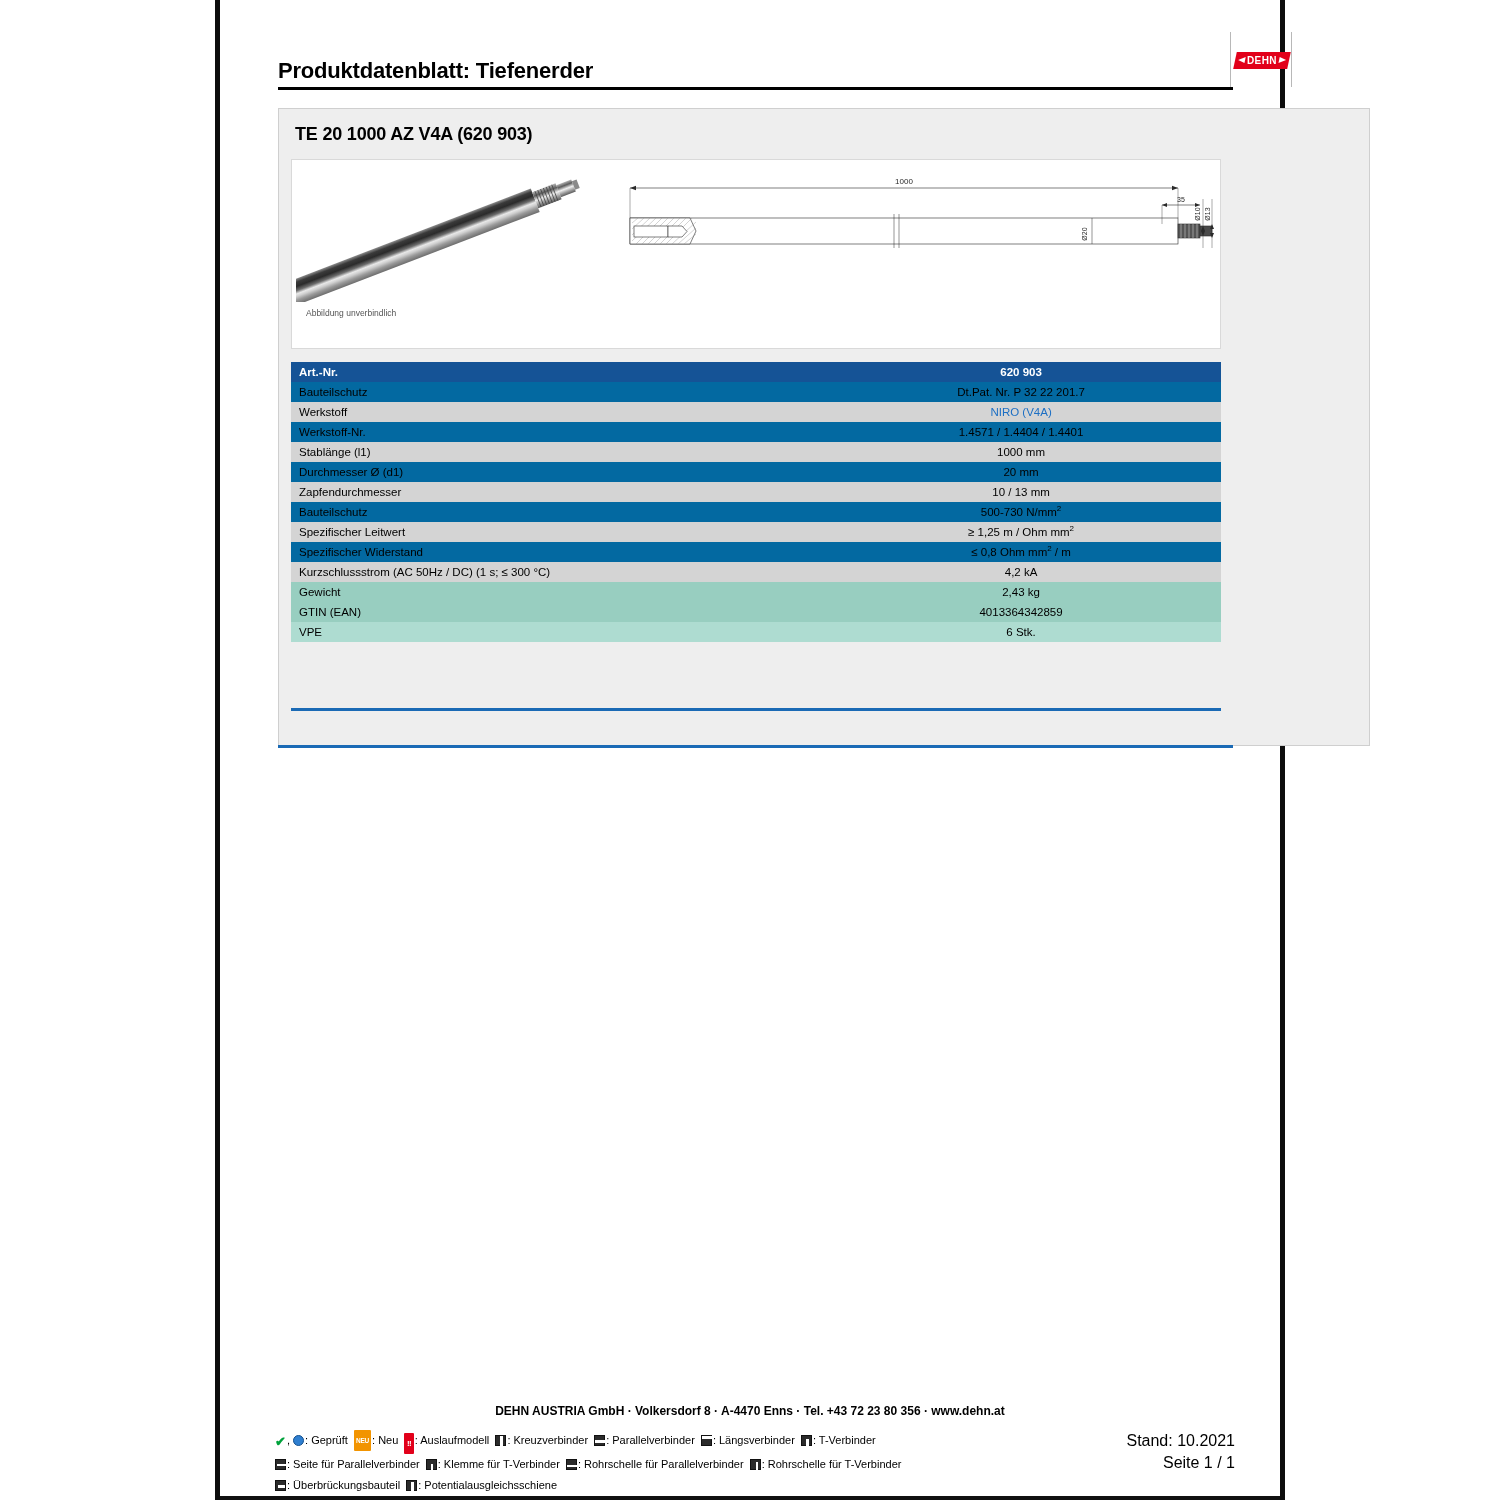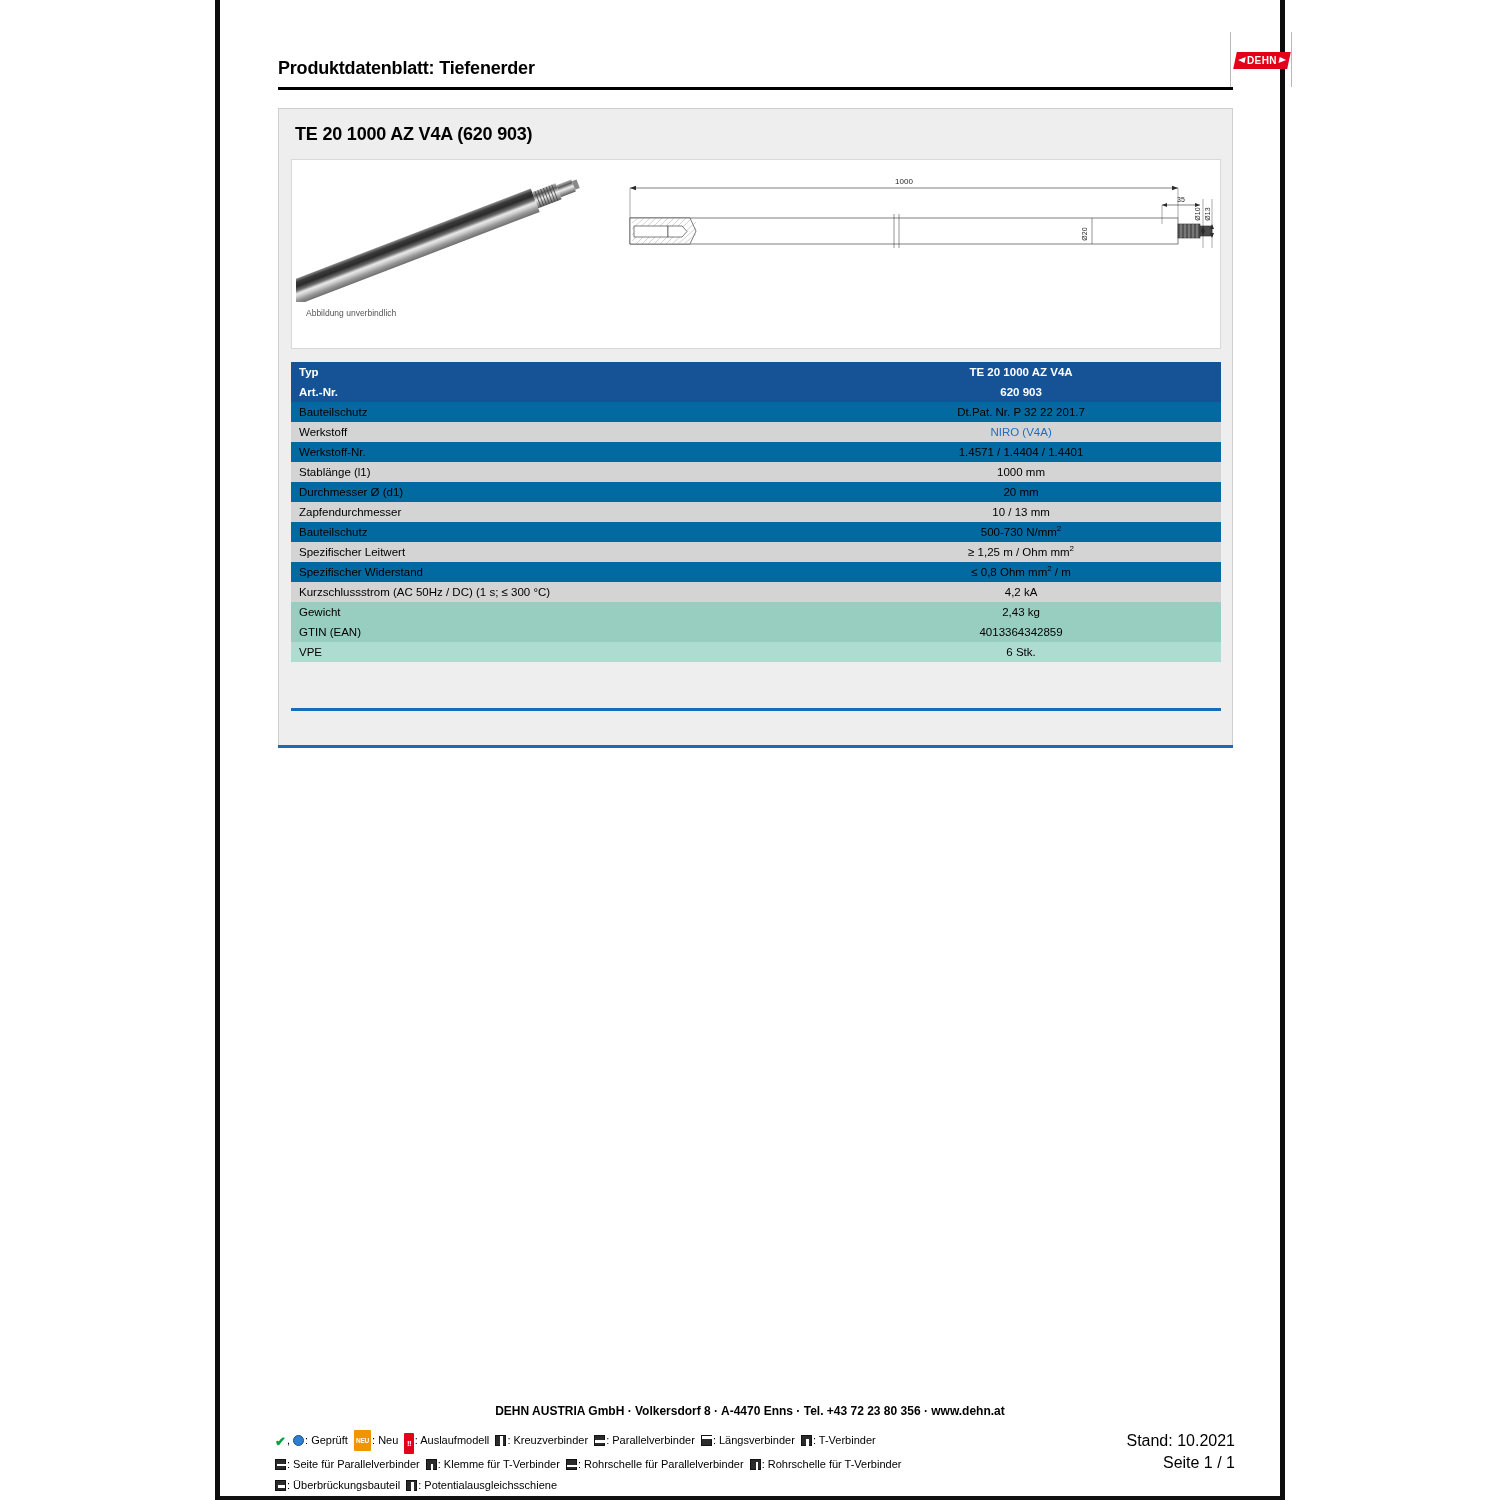--- a/index.html
+++ b/index.html
@@ -38,21 +38,21 @@
     position: absolute;
     left: 58px;
     top: 52px;
     width: 955px;
     height: 40px;
   }
   #doc-title {
     position: absolute;
     left: 0;
     top: 6px;
-    font-size: 18px;
+    font-size: 22px;
     font-weight: bold;
     letter-spacing: -0.2px;
     color: #000000;
     white-space: nowrap;
   }
   #header-rule {
     position: absolute;
     left: 0;
     top: 35px;
     width: 955px;
@@ -99,21 +99,21 @@
     border-bottom: 3.5px solid transparent;
   }
   .logo-bolt.left  { left: 3px;  border-right: 7px solid #ffffff; }
   .logo-bolt.right { right: 3px; border-left: 7px solid #ffffff; }
 
   
   #product-card {
     position: absolute;
     left: 58px;
     top: 108px;
-    width: 955px;
+    width: 1092px;
     height: 638px;
     background: #eeeeee;
     border: 1px solid #cfcfcf;
     box-sizing: border-box;
   }
   #product-name {
     position: absolute;
     left: 16px;
     top: 15px;
     font-size: 18px;
@@ -475,24 +475,20 @@
         </div>
       </div>
 
       <table id="spec-table">
         <colgroup>
             <col style="width:57%">
             <col style="width:43%">
           </colgroup>
         <tbody>
           <tr class="hdr">
-            <td>Typ</td>
-            <td class="val">TE 20 1000 AZ V4A</td>
-          </tr>
-          <tr class="hdr">
             <td>Art.-Nr.</td>
             <td class="val">620 903</td>
           </tr>
         </tbody>
         <tbody id="spec-rows">
             <tr class="odd">
               <td>Bauteilschutz</td>
               <td class="val"><span>Dt.Pat. Nr. P 32 22 201.7</span></td>
             </tr>
             <tr class="even">

